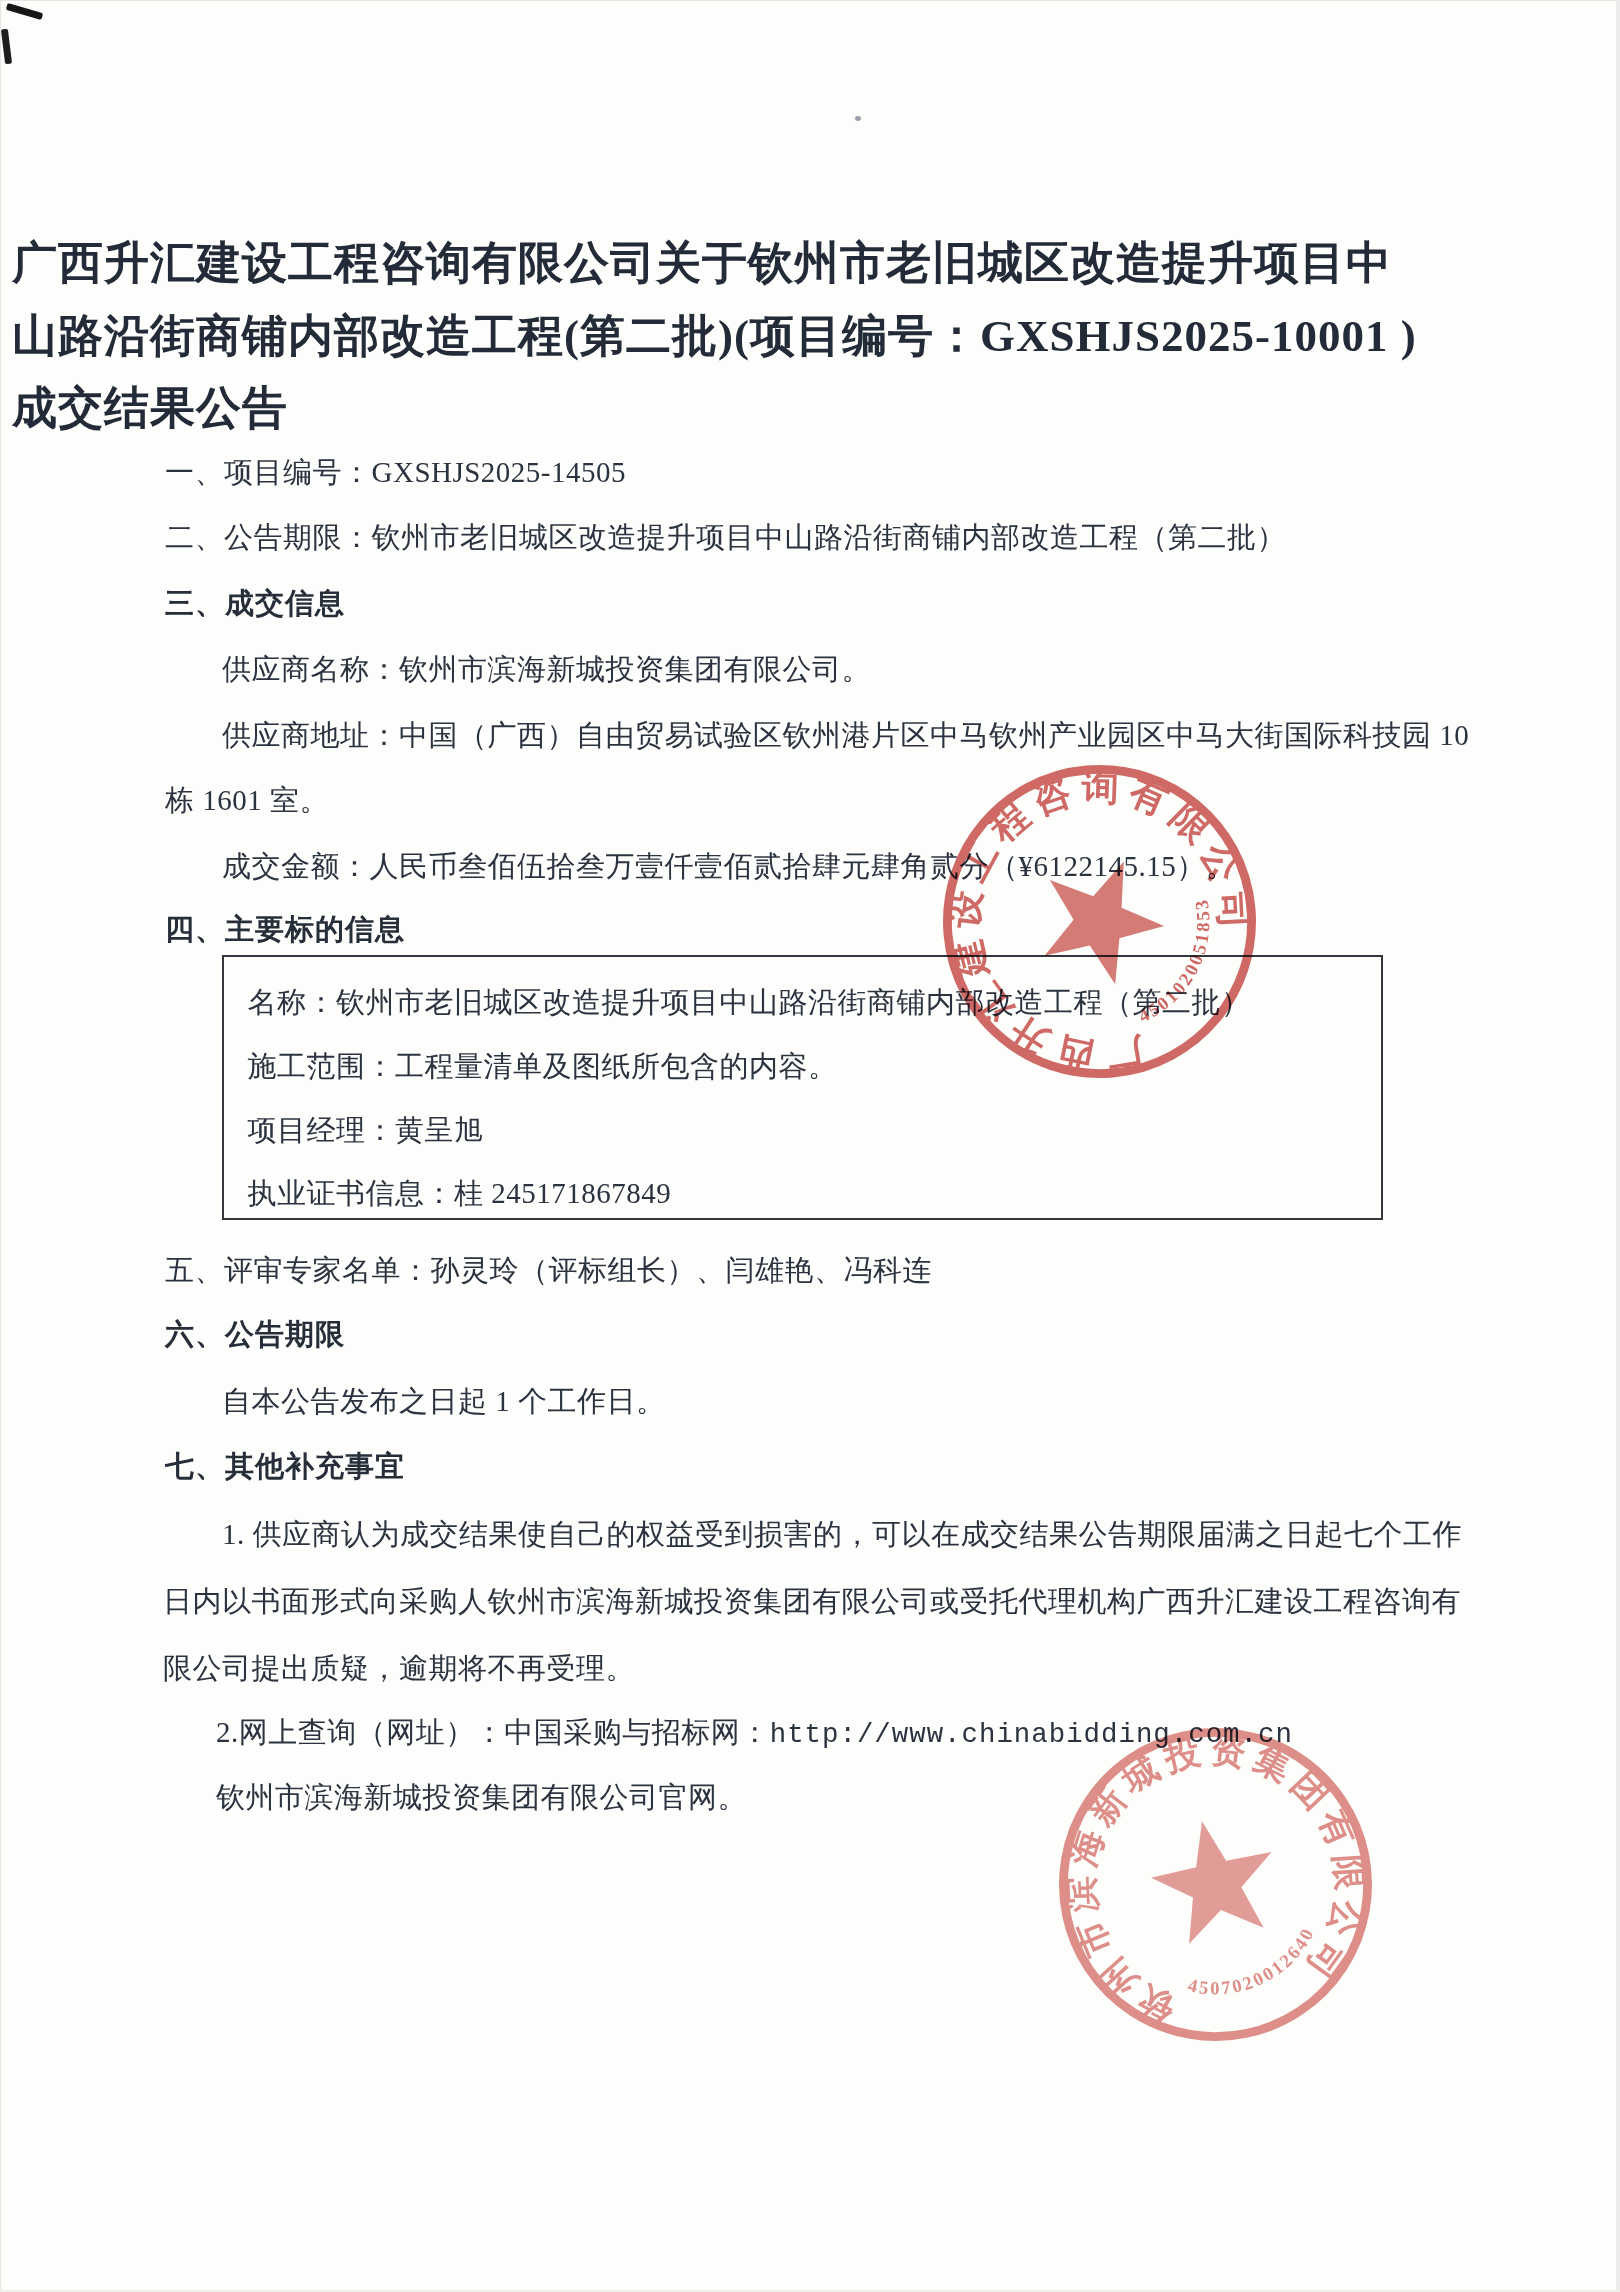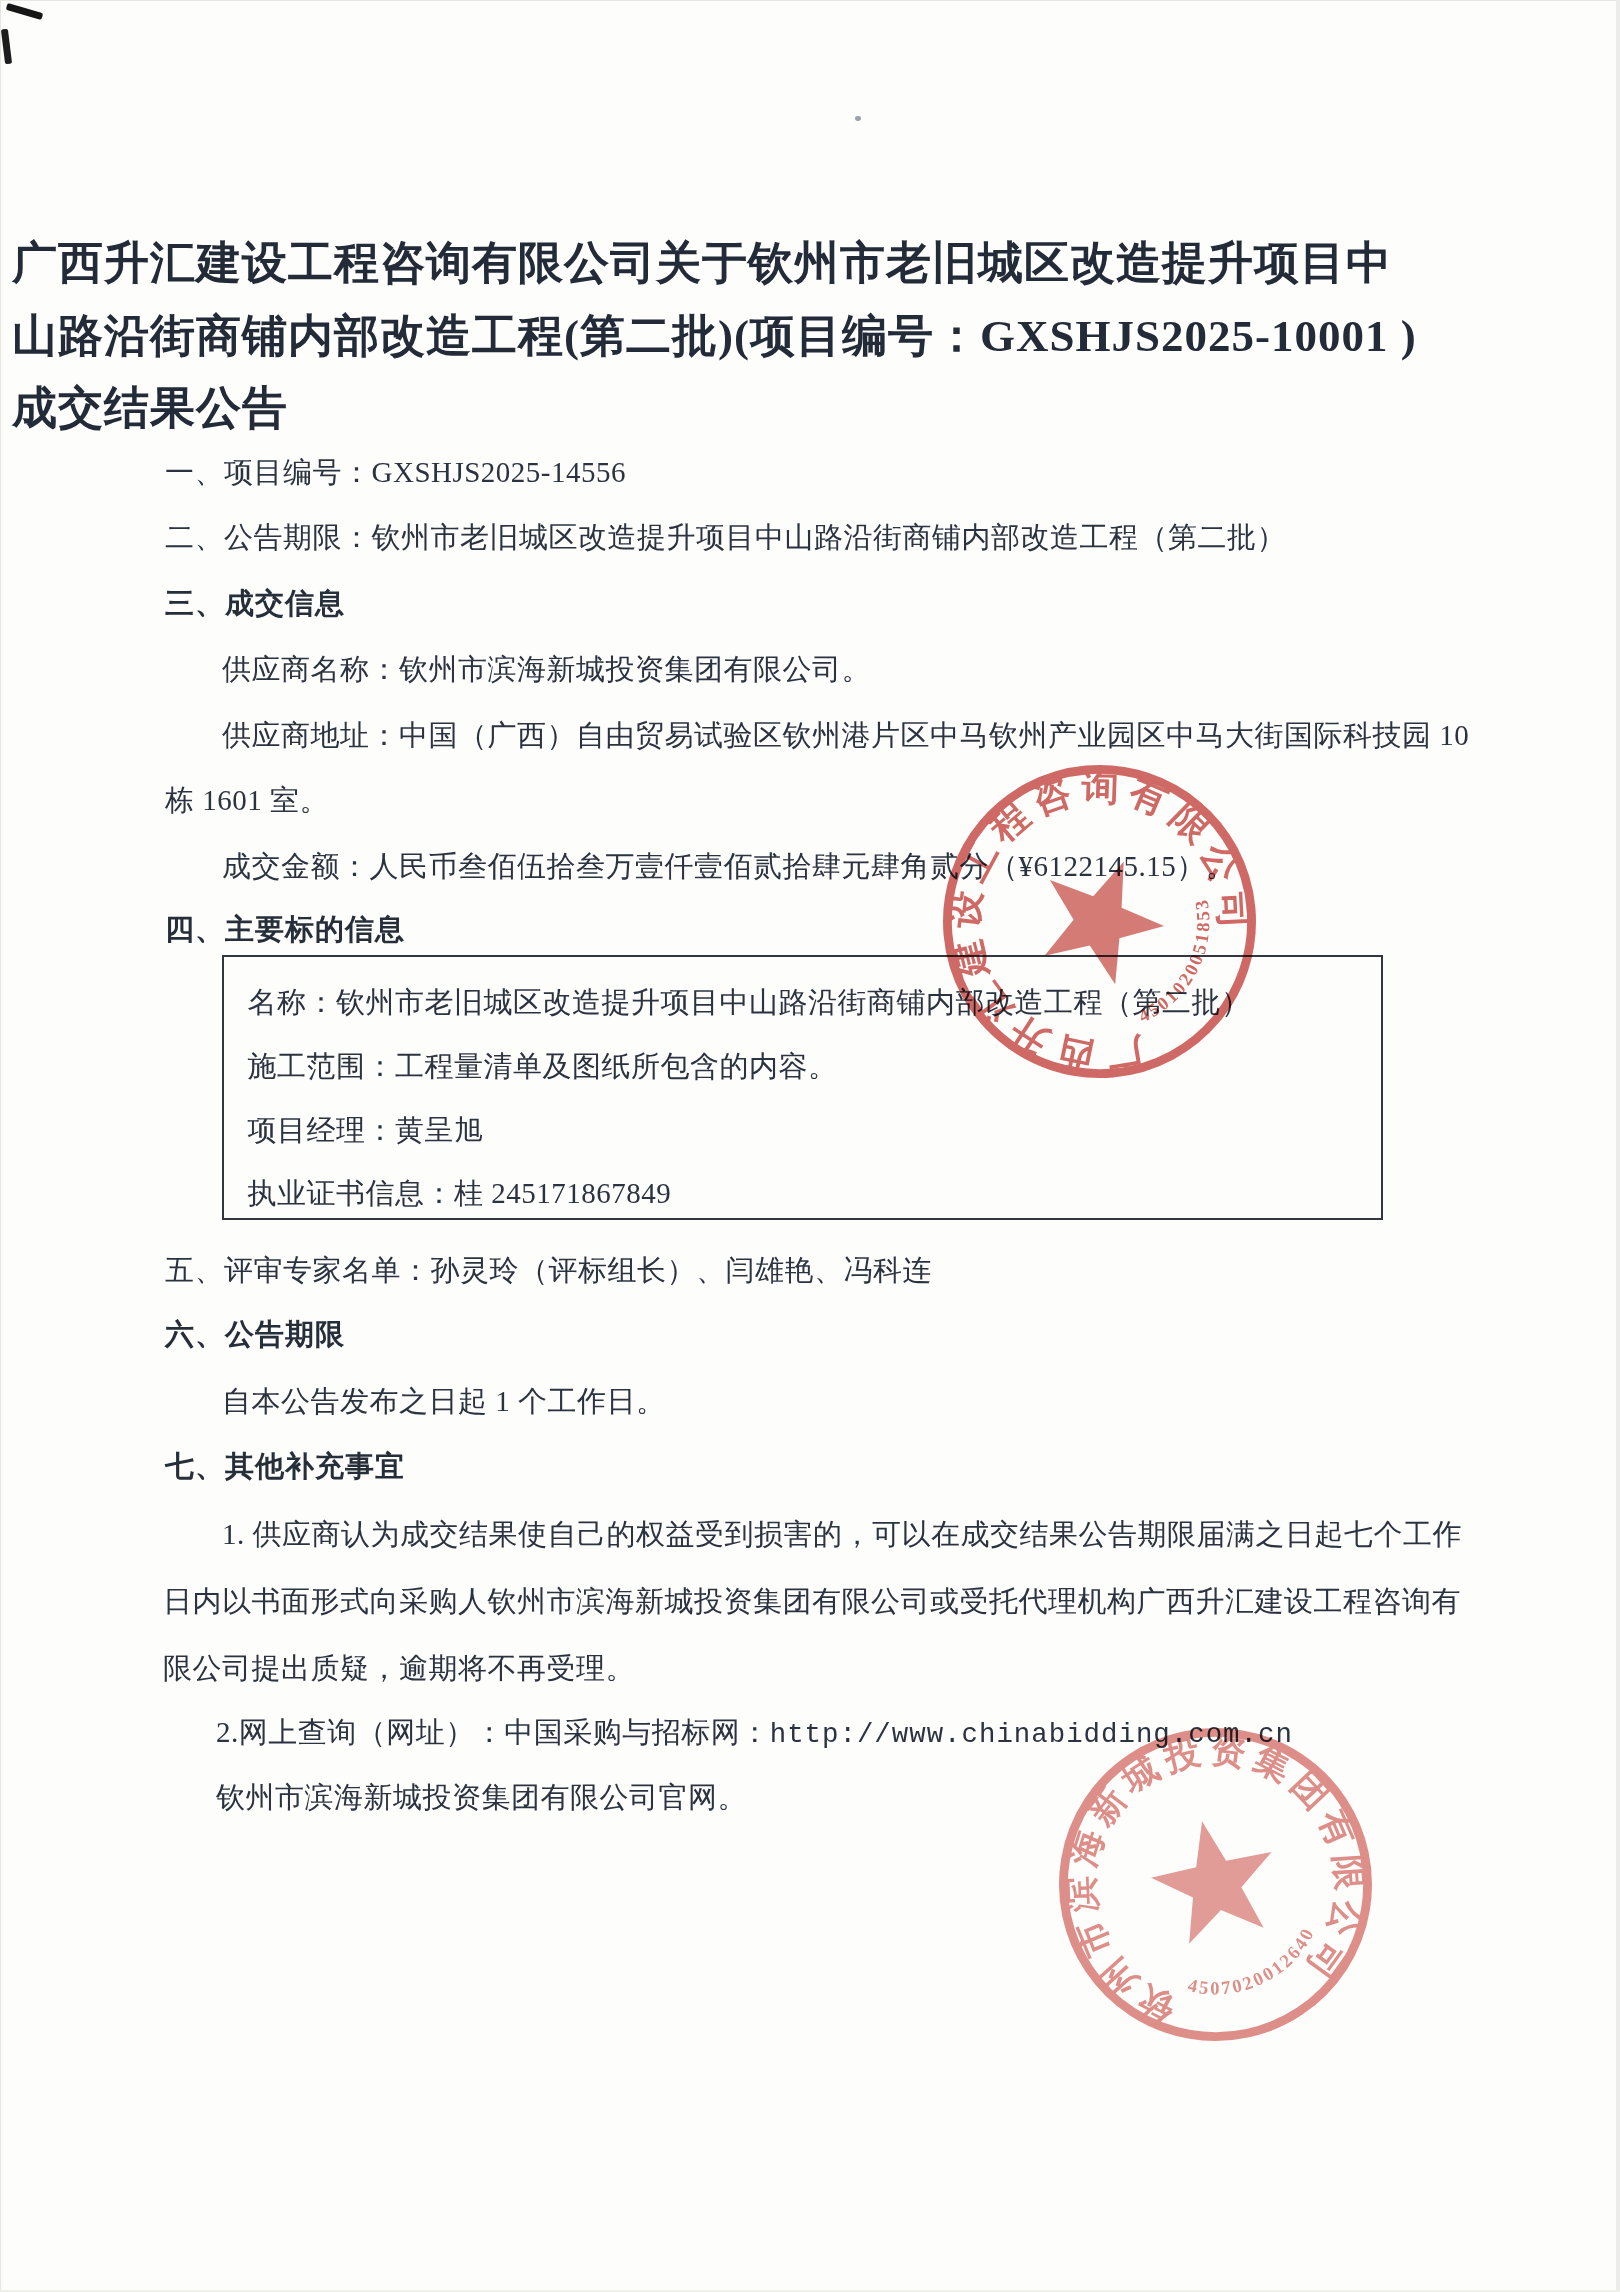--- a/index.html
+++ b/index.html
@@ -59,21 +59,21 @@
   <div class="edge-right"></div>
   <div class="edge-bottom"></div>
   <div class="scratch1"></div>
   <div class="scratch2"></div>
   <div class="speck"></div>
 
   <div class="tline" style="top:233px">广西升汇建设工程咨询有限公司关于钦州市老旧城区改造提升项目中</div>
   <div class="tline" style="top:306px">山路沿街商铺内部改造工程(第二批)(项目编号：GXSHJS2025-10001 )</div>
   <div class="tline" style="top:378px">成交结果公告</div>
 
-  <div class="ln" style="top:453px;left:165px">一、项目编号：GXSHJS2025-14556</div>
+  <div class="ln" style="top:453px;left:165px">一、项目编号：GXSHJS2025-14505</div>
   <div class="ln" style="top:518px;left:165px">二、公告期限：钦州市老旧城区改造提升项目中山路沿街商铺内部改造工程（第二批）</div>
   <div class="ln hd" style="top:584px;left:165px">三、成交信息</div>
   <div class="ln" style="top:650px;left:222px">供应商名称：钦州市滨海新城投资集团有限公司。</div>
   <div class="ln" style="top:716px;left:222px">供应商地址：中国（广西）自由贸易试验区钦州港片区中马钦州产业园区中马大街国际科技园 10</div>
   <div class="ln" style="top:781px;left:165px">栋 1601 室。</div>
   <div class="ln" style="top:847px;left:222px">成交金额：人民币叁佰伍拾叁万壹仟壹佰贰拾肆元肆角贰分（¥6122145.15）。</div>
   <div class="ln hd" style="top:910px;left:165px">四、主要标的信息</div>
 
   <div class="subject-box">
     <div class="ln" style="top:90px">施工范围：工程量清单及图纸所包含的内容。</div>

